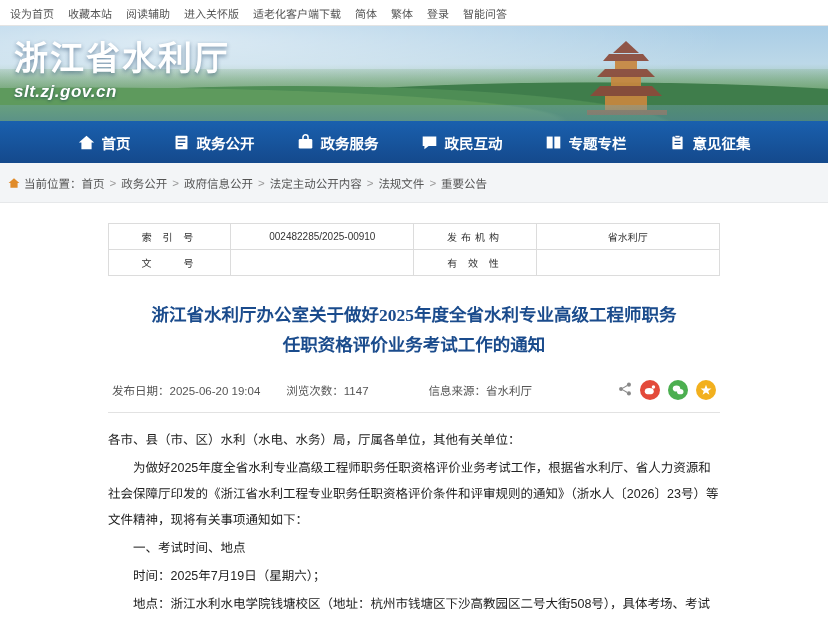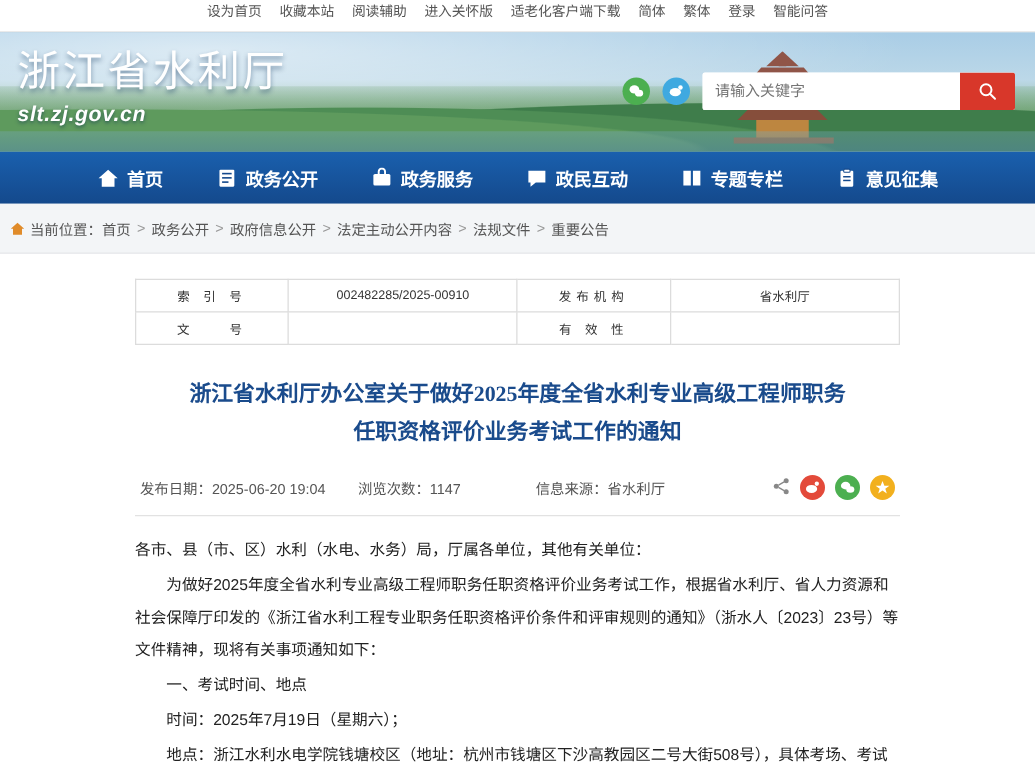--- a/index.html
+++ b/index.html
@@ -14,21 +14,20 @@
   
   .topbar {
     height: 26px;
     background: #ffffff;
     border-bottom: 1px solid #e4e4e4;
     display: flex;
     align-items: center;
     padding: 0 10px;
     font-size: 11px;
     color: #555;
-    flex-direction: column;
   }
   .topbar-left { display: flex; align-items: center; gap: 14px; }
   .topbar-left span { white-space: nowrap; cursor: pointer; }
   .topbar-right {
     margin-left: auto;
     display: flex;
     align-items: center;
     gap: 10px;
     font-size: 11px;
   }
@@ -67,21 +66,21 @@
   }
   .hero-water {
     position: absolute; bottom:0; left:0; right:0; height: 16px;
     background: linear-gradient(180deg, rgba(120,170,190,.35), rgba(90,140,170,.55));
   }
   .logo-block {
     position: absolute; left: 14px; top: 16px;
   }
   .logo-title {
     font-family: "Liberation Serif", "DejaVu Serif", serif;
-    font-weight: normal;
+    font-weight: bold;
     font-size: 34px;
     color: #ffffff;
     letter-spacing: 2px;
     text-shadow: 0 2px 4px rgba(0,40,80,.45);
     line-height: 1;
   }
   .logo-url {
     margin-top: 6px;
     font-size: 17px;
     font-weight: bold;
@@ -253,43 +252,20 @@
       <rect x="14" y="69" width="80" height="5" fill="#a2683a"></rect>
     </g>
   </svg>
   <div class="hero-water"></div>
 
   <div class="logo-block">
     <div class="logo-title">浙江省水利厅</div>
     <div class="logo-url">slt.zj.gov.cn</div>
   </div>
 
-  <div class="hero-tools">
-    <span class="circ wx">
-      <svg width="12" height="12" viewBox="0 0 16 16" fill="#fff">
-          <ellipse cx="6" cy="6" rx="5.2" ry="4.3"></ellipse>
-          <ellipse cx="11" cy="10" rx="4.4" ry="3.6" fill="#fff"></ellipse>
-        </svg>
-    </span>
-    <span class="circ wb">
-      <svg width="12" height="12" viewBox="0 0 16 16" fill="#fff">
-          <ellipse cx="7" cy="9" rx="6" ry="4.4"></ellipse>
-          <circle cx="12.5" cy="4" r="2.4"></circle>
-        </svg>
-    </span>
-    <div class="searchbox">
-      <input type="text" placeholder="请输入关键字" style="">
-      <button class="search-btn">
-        <svg width="16" height="16" viewBox="0 0 20 20">
-          <circle cx="8.5" cy="8.5" r="5.5" fill="none" stroke="#fff" stroke-width="2"></circle>
-          <line x1="12.7" y1="12.7" x2="17.5" y2="17.5" stroke="#fff" stroke-width="2" stroke-linecap="round"></line>
-        </svg>
-      </button>
-    </div>
-  </div>
 </div>
 
 <div class="mainnav">
   <div class="nav-item">
     <svg width="17" height="17" viewBox="0 0 20 20" fill="#fff">
         <path d="M10 2 L19 10 h-3 v8 h-12 v-8 h-3 Z"></path>
       </svg>
     <span>首页</span>
   </div>
   <div class="nav-item">
@@ -409,18 +385,18 @@
       <span class="share-ic yellow">
         <svg width="12" height="12" viewBox="0 0 16 16" fill="#fff">
             <polygon points="8,1 10,6 15.3,6 11,9.2 12.6,14.3 8,11.2 3.4,14.3 5,9.2 0.7,6 6,6"></polygon>
           </svg>
       </span>
     </span>
   </div>
 
   <div class="body-text">
     <p>各市、县（市、区）水利（水电、水务）局，厅属各单位，其他有关单位：</p>
-    <p class="ind">为做好2025年度全省水利专业高级工程师职务任职资格评价业务考试工作，根据省水利厅、省人力资源和社会保障厅印发的《浙江省水利工程专业职务任职资格评价条件和评审规则的通知》（浙水人〔2023〕23号）等文件精神，现将有关事项通知如下：</p>
+    <p class="ind">为做好2025年度全省水利专业高级工程师职务任职资格评价业务考试工作，根据省水利厅、省人力资源和社会保障厅印发的《浙江省水利工程专业职务任职资格评价条件和评审规则的通知》（浙水人〔2026〕23号）等文件精神，现将有关事项通知如下：</p>
     <p class="ind">一、考试时间、地点</p>
     <p class="ind">时间：2025年7月19日（星期六）；</p>
     <p class="ind">地点：浙江水利水电学院钱塘校区（地址：杭州市钱塘区下沙高教园区二号大街508号），具体考场、考试场次和考试时间详见准考证。</p>
   </div>
 </div>
 
 </body></html>

